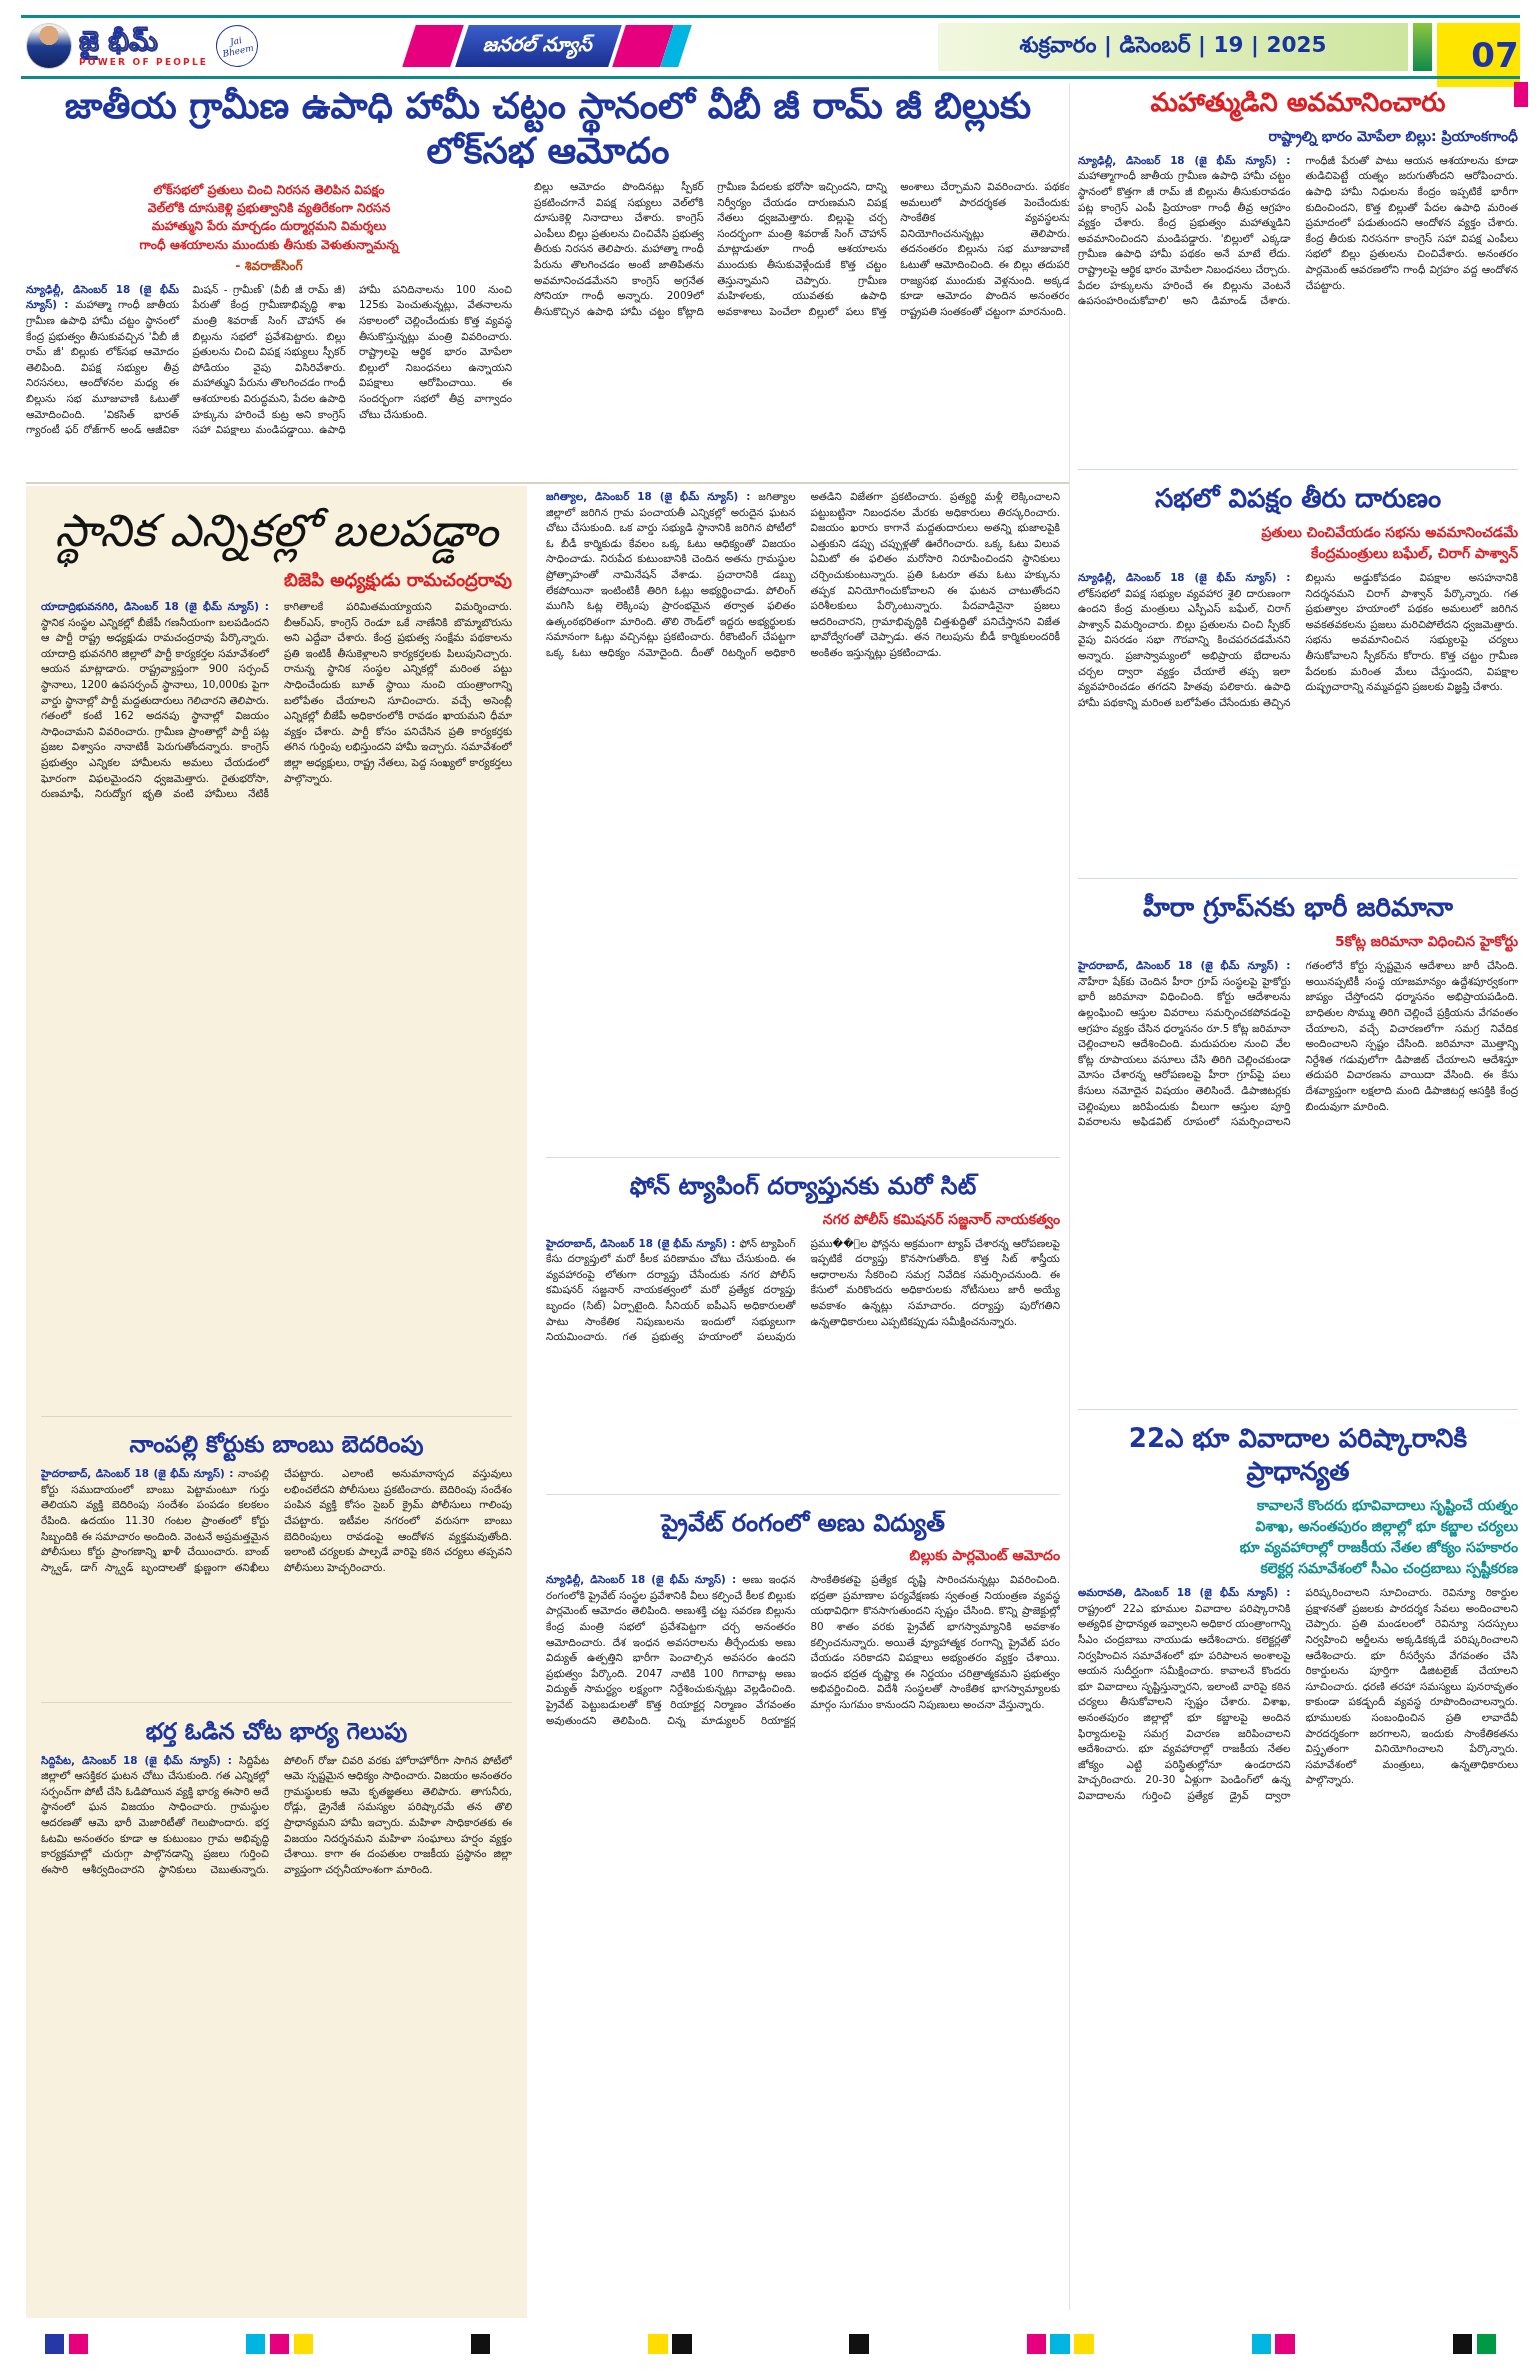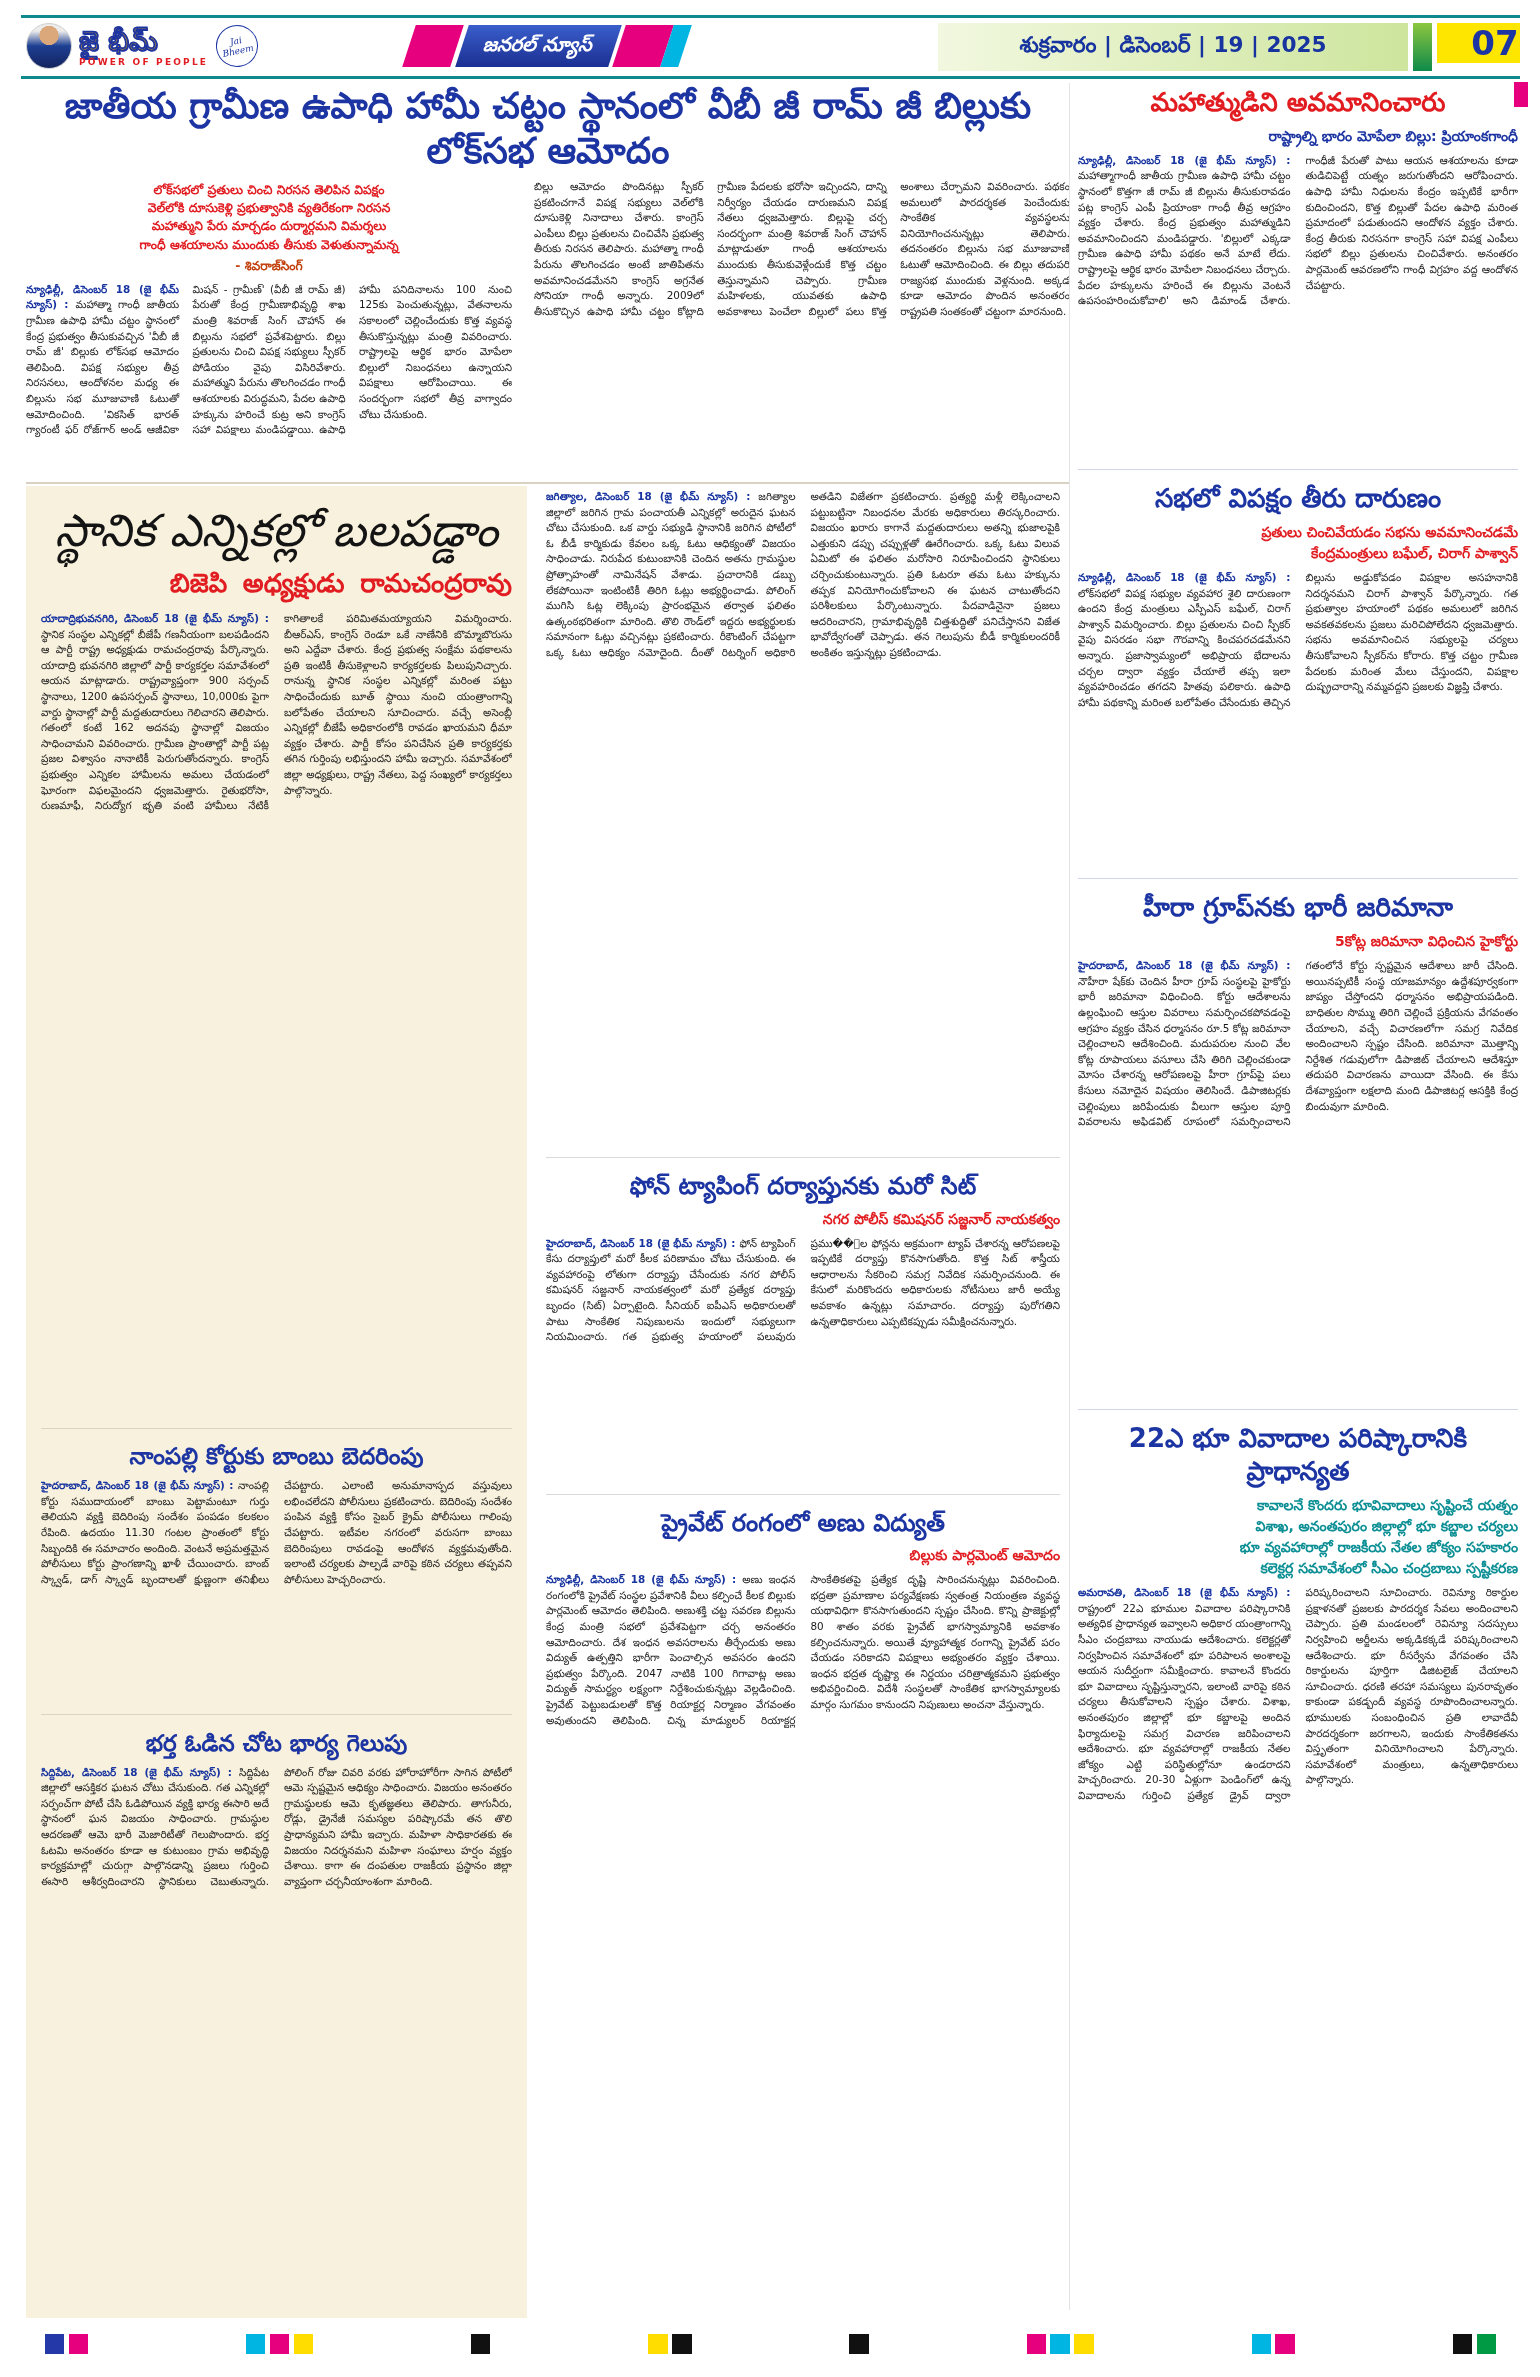--- a/index.html
+++ b/index.html
@@ -29,21 +29,21 @@
   .ribbon { position:absolute; left:388px; top:6px; width:276px; height:42px; display:flex; align-items:stretch; }
   .ribbon .wing { width:48px; background:#e6007e; transform:skewX(-18deg); }
   .ribbon .mid { flex:1; background:linear-gradient(180deg,#3a5ecb,#1b2f92); color:#fff; display:flex; align-items:center; justify-content:center;
                  font-weight:800; font-size:19.4px; transform:skewX(-18deg); margin:0 4.5px; }
   .ribbon .tail { width:18px; background:#00b5e2; transform:skewX(-18deg); }
 
   .date-strip { position:absolute; left:917px; right:112px; top:3.7px; height:48px;
                 background:linear-gradient(90deg,#f2f8e0,#cde59d); color:#17339f; font-weight:800; font-size:21.6px;
                 display:flex; align-items:center; justify-content:center; }
   .green-bar { position:absolute; right:88px; top:3.7px; width:19.4px; height:48px; background:linear-gradient(180deg,#8dc63f,#0e8a4a); }
-  .page-box { position:absolute; right:0; top:3.7px; width:83px; height:40px; background:#ffe600; color:#1d35a3;
+  .page-box { position:absolute; right:0; top:3.7px; width:83px; height:64px; background:#ffe600; color:#1d35a3;
               font-size:34px; font-weight:900; display:flex; align-items:center; justify-content:center;padding-left:33px; }
   .corner-tab { position:absolute; right:13.4px; top:82px; width:13.4px; height:25px; background:#e6007e; }
 
   
   .lead { position:absolute; top:83px; left:26px; width:1044px; height:397px; overflow:hidden; }
   .lead h1 { font-size:36px; line-height:1.25; font-weight:900; color:#1d35a3; text-align:center; margin-bottom:6px; }
   .lead-row { display:flex; gap:22px; }
   .lead-left { width:488px; }
   .lead-right { width:538px; }
   .intro { color:#e11d22; font-weight:700; font-size:12.3px; line-height:1.5; text-align:center; white-space:pre-line; margin:1.5px 9px 4.5px; }
@@ -59,21 +59,21 @@
   h2 { text-align:center; font-weight:900; line-height:1.3; margin:3px 0 6px; }
   .h-red { color:#e11d22; } .h-blue { color:#1d35a3; }
 
   
   .rail { position:absolute; top:83px; left:1075px; width:446px; height:2235px; padding:0 3px; overflow:hidden; }
   .rail h2 { font-size:26px; }
   .rail article + article { border-top:0.7px solid #cfd6e8; margin-top:10.4px; padding-top:9px; }
 
   .leftcol { position:absolute; top:486px; left:26px; width:501px; height:1832px; background:#f8f1dd; padding:13.4px 15px; overflow:hidden; }
   .leftcol .big-head { font-size:45px; font-weight:400; font-style:italic; color:#141414; line-height:1.28; }
-  .leftcol .sub-red { font-size:26px;font-family:Liberation Mono, monospace; }
+  .leftcol .sub-red { font-size:18px; }
   .leftcol h2 { font-size:23px; }
   .leftcol article + article { border-top:0.7px solid #ddd4bd; margin-top:12px; padding-top:10.4px; }
 
   .centercol { position:absolute; top:486px; left:540px; width:526px; height:1832px; padding:3px 6px; overflow:hidden; }
   .centercol h2 { font-size:24px; }
   .centercol article + article { border-top:0.7px solid #d9d9d9; margin-top:12px; padding-top:10.4px; }
 
   
   .regmarks { position:absolute; left:45px; right:45px; bottom:22.4px; height:21px; display:flex; justify-content:space-between; align-items:center; }
   .rm-group { display:flex; gap:4.5px; }

